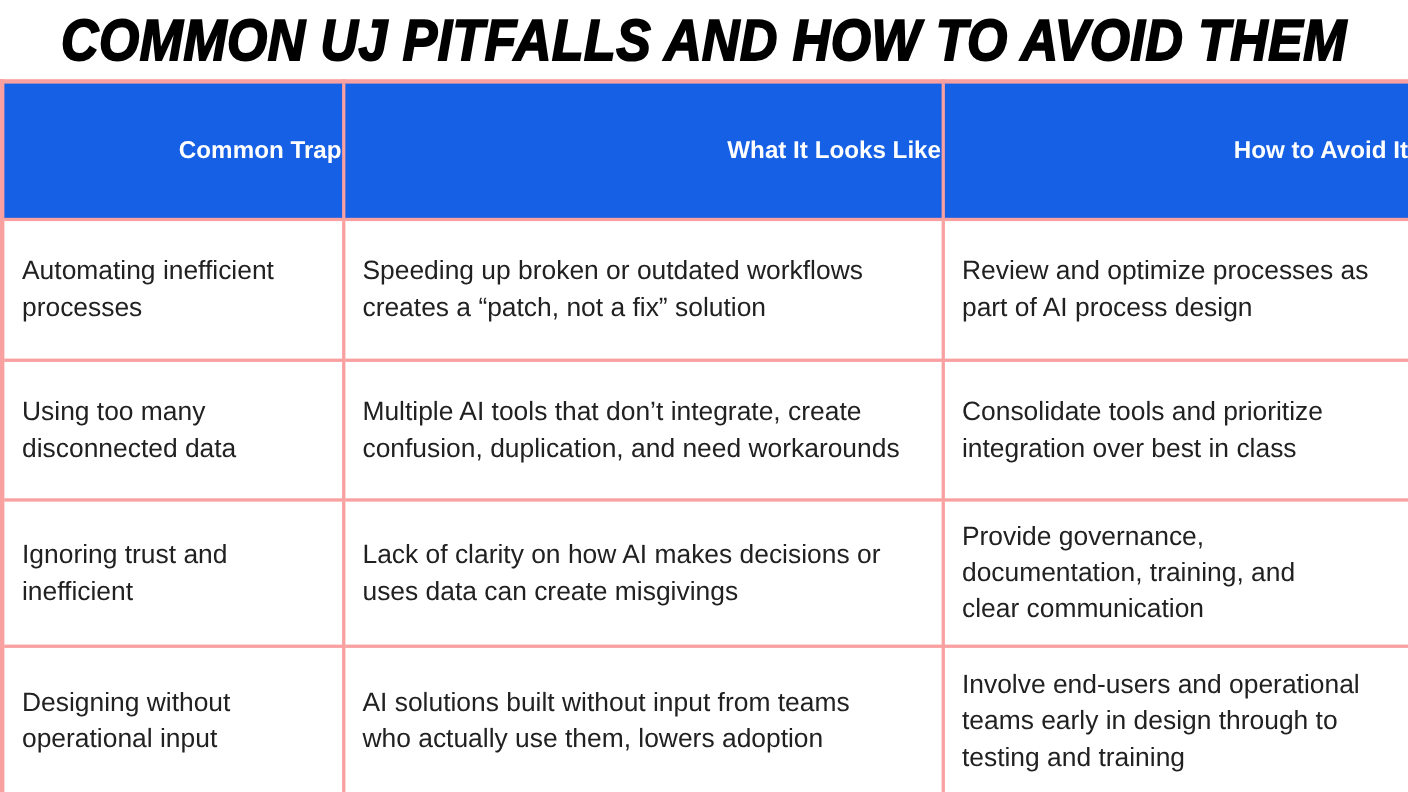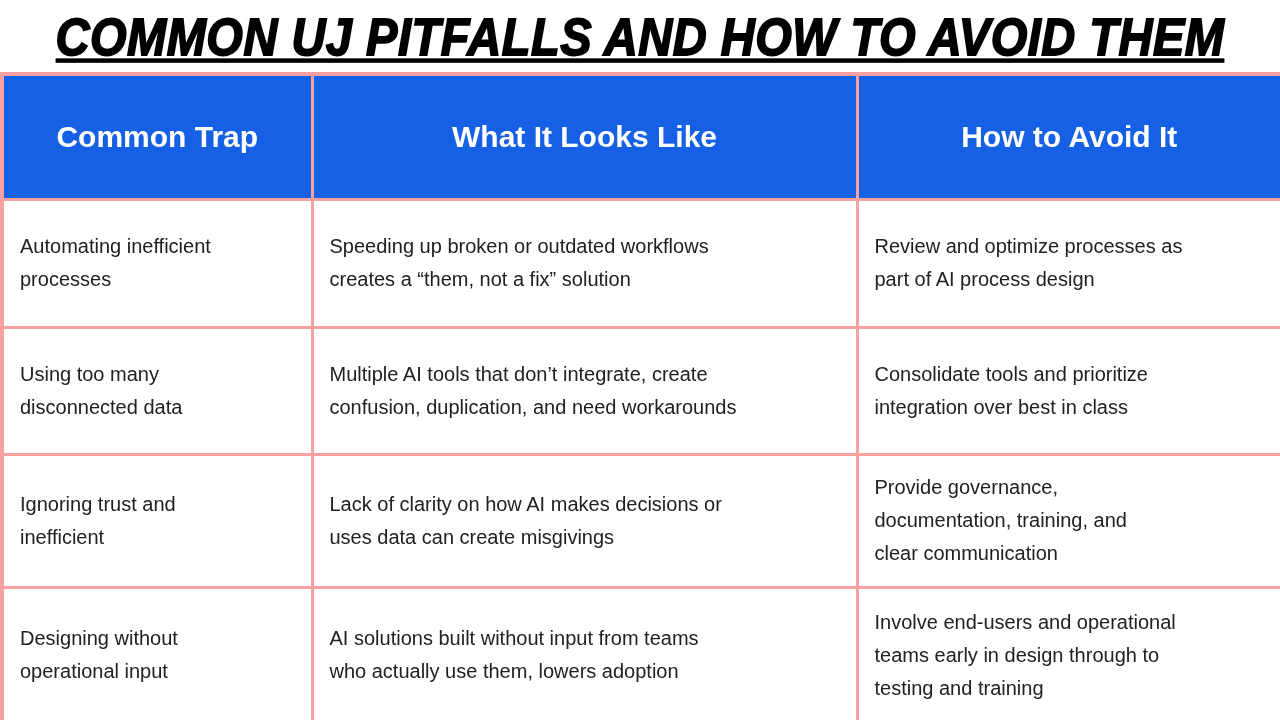--- a/index.html
+++ b/index.html
@@ -16,21 +16,20 @@
     height: 720px;
     overflow: hidden;
     background: var(--background);
     font-family: "Liberation Sans", sans-serif;
   }
   .title-bar {
     height: 72px;
     display: flex;
     align-items: center;
     justify-content: center;
-    text-decoration: underline;
   }
   .title {
     font-weight: bold;
     font-style: italic;
     font-size: 47px;
     letter-spacing: 0.5px;
     color: var(--title-text);
     -webkit-text-stroke: 1.6px var(--title-text);
     transform: scaleY(1.12);
     white-space: nowrap;
@@ -45,27 +44,27 @@
   col.c2 { width: 545px; }
   col.c3 { width: 425px; }
   th, td {
     border: 3px solid var(--border);
     vertical-align: middle;
   }
   thead tr { height: 125px; }
   th {
     background: var(--header-bg);
     color: var(--header-text);
-    font-size: 30px;
+    font-size: 22px;
     font-weight: bold;
-    text-align: center;
+    text-align: right;
   }
   td {
     color: var(--body-text);
-    font-size: 20px;
+    font-size: 24px;
     line-height: 33px;
     text-align: left;
     padding: 8px 10px 8px 16px;
     white-space: pre-line;
     background: var(--background);
   }
   tbody tr:nth-child(1) { height: 128px; }
   tbody tr:nth-child(2) { height: 127px; }
   tbody tr:nth-child(3) { height: 133px; }
   tbody tr:nth-child(4) { height: 137px; }
@@ -88,21 +87,21 @@
       <th>Common Trap</th>
       <th>What It Looks Like</th>
       <th>How to Avoid It</th>
     </tr>
   </thead>
   <tbody>
     <tr>
       <td>Automating inefficient
 processes</td>
       <td>Speeding up broken or outdated workflows
-creates a “them, not a fix” solution</td>
+creates a “patch, not a fix” solution</td>
       <td>Review and optimize processes as
 part of AI process design</td>
     </tr>
     <tr>
       <td>Using too many
 disconnected data</td>
       <td>Multiple AI tools that don’t integrate, create
 confusion, duplication, and need workarounds</td>
       <td>Consolidate tools and prioritize
 integration over best in class</td>

